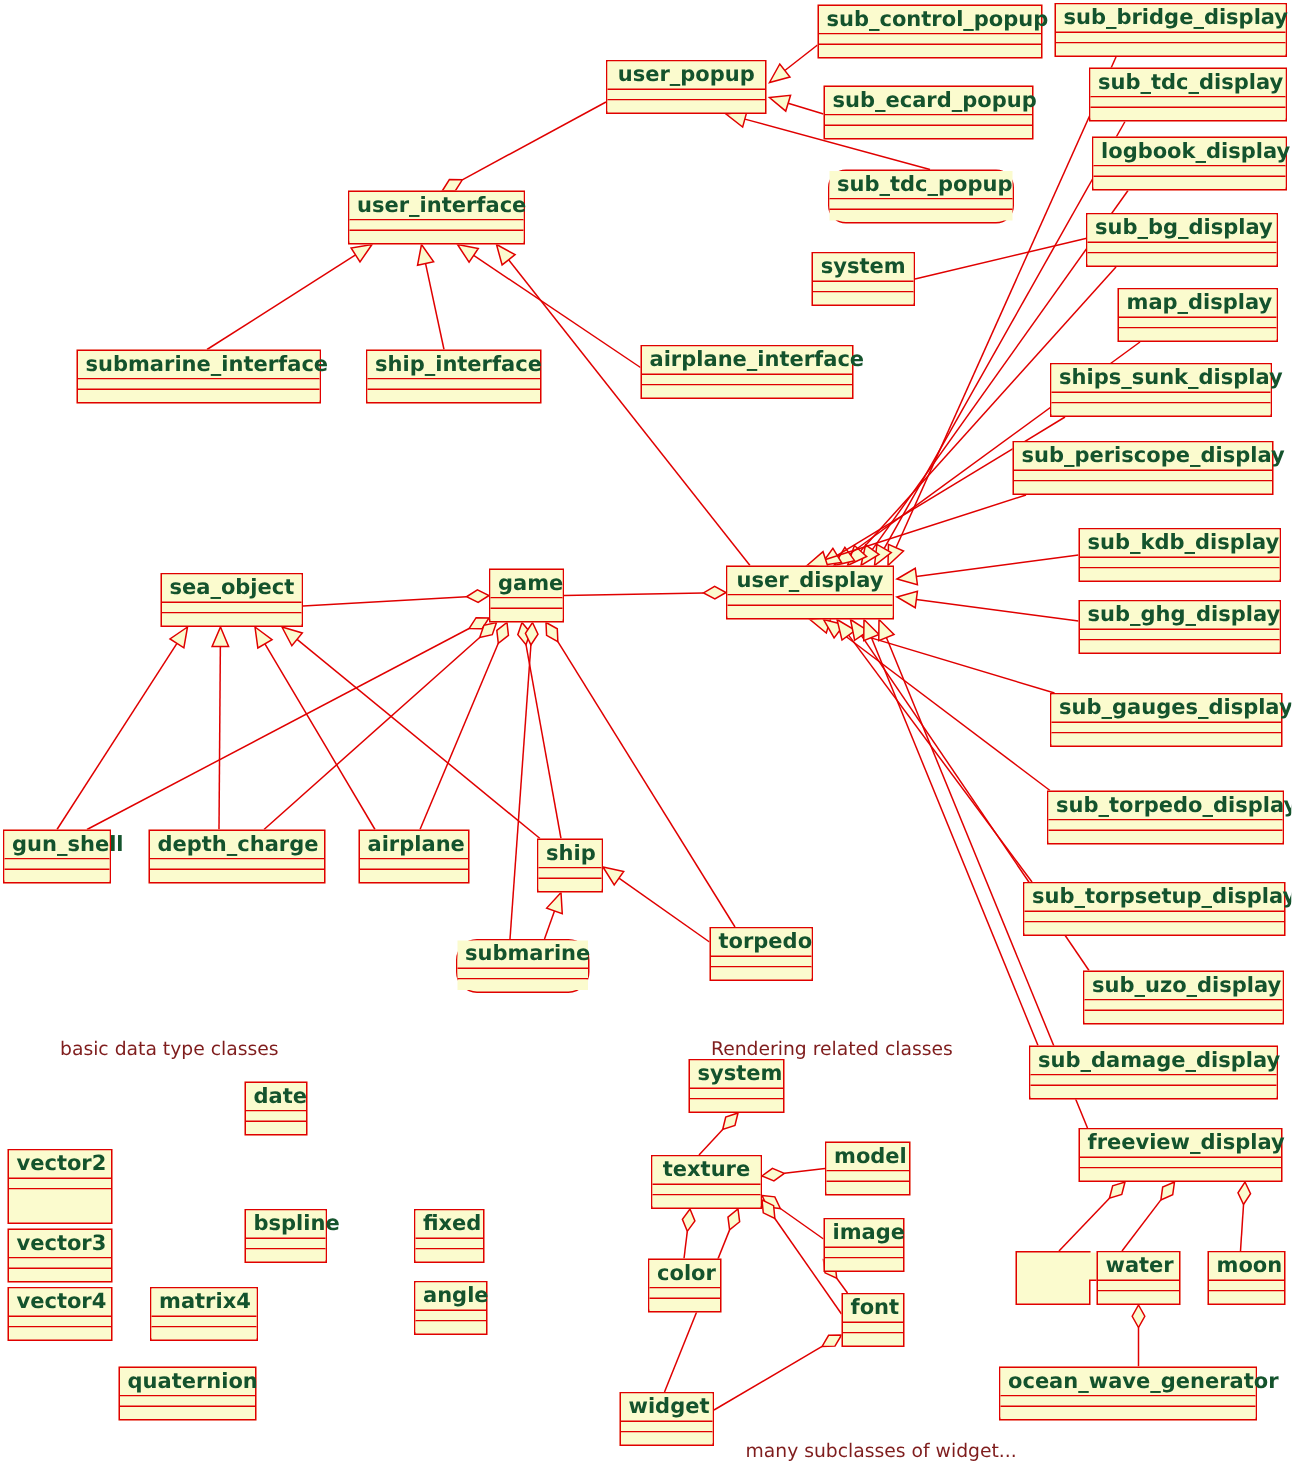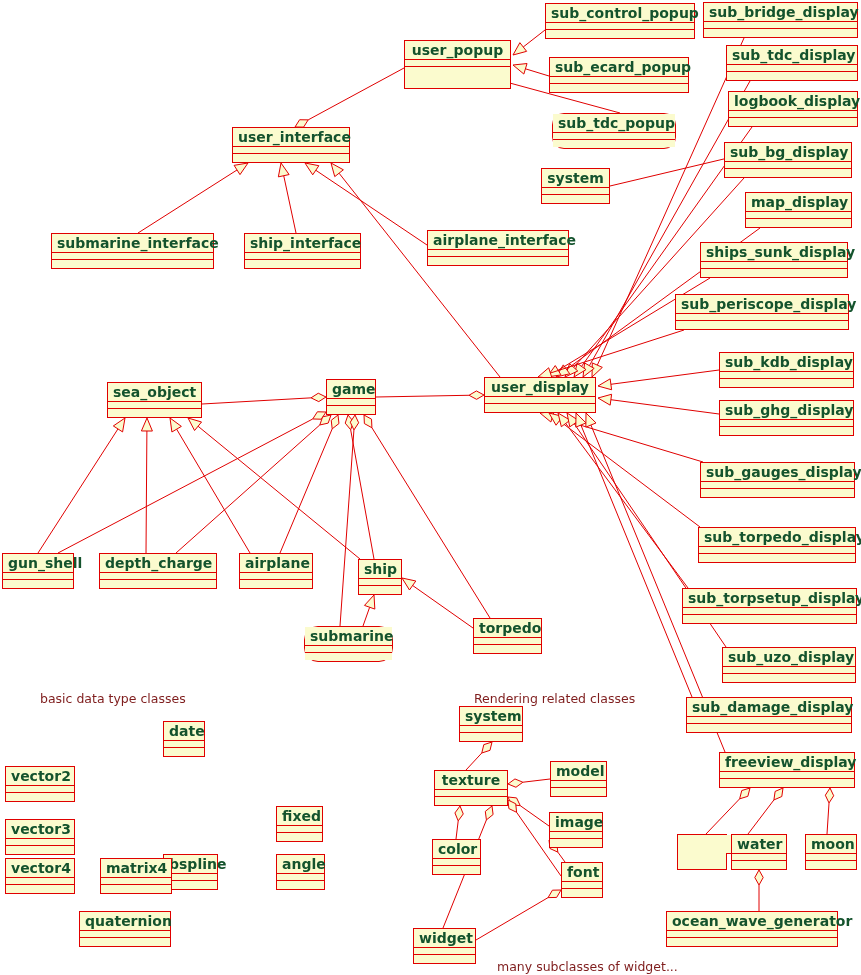--- a/index.html
+++ b/index.html
@@ -273,21 +273,21 @@
       <div class="uml-class" style="left: 545px; top: 3px; width: 150px; height: 36px;">
         <div class="uml-title">sub_control_popup</div>
         <div class="uml-row"></div>
         <div class="uml-row last"></div>
       </div>
       <div class="uml-class" style="left: 703px; top: 2px; width: 155px; height: 36px;">
         <div class="uml-title">sub_bridge_display</div>
         <div class="uml-row"></div>
         <div class="uml-row last"></div>
       </div>
-      <div class="uml-class" style="left: 404px; top: 40px; width: 107px; height: 49px;">
+      <div class="uml-class" style="left: 404px; top: 40px; width: 107px; height: 36px;">
         <div class="uml-title">user_popup</div>
         <div class="uml-row"></div>
         <div class="uml-row last"></div>
       </div>
       <div class="uml-class" style="left: 549px; top: 57px; width: 140px; height: 36px;">
         <div class="uml-title">sub_ecard_popup</div>
         <div class="uml-row"></div>
         <div class="uml-row last"></div>
       </div>
       <div class="uml-class" style="left: 726px; top: 45px; width: 132px; height: 36px;">
@@ -448,26 +448,26 @@
       <div class="uml-class" style="left: 550px; top: 761px; width: 57px; height: 36px;">
         <div class="uml-title">model</div>
         <div class="uml-row"></div>
         <div class="uml-row last"></div>
       </div>
       <div class="uml-class" style="left: 434px; top: 770px; width: 74px; height: 36px;">
         <div class="uml-title">texture</div>
         <div class="uml-row"></div>
         <div class="uml-row last"></div>
       </div>
-      <div class="uml-class" style="left: 5px; top: 766px; width: 70px; height: 36px;">
+      <div class="uml-class" style="left: 5px; top: 766px; width: 70px; height: 50px;">
         <div class="uml-title">vector2</div>
         <div class="uml-row"></div>
         <div class="uml-row last"></div>
       </div>
-      <div class="uml-class" style="left: 163px; top: 806px; width: 55px; height: 36px; margin-top: 48px;">
+      <div class="uml-class" style="left: 163px; top: 806px; width: 55px; height: 36px;">
         <div class="uml-title">bspline</div>
         <div class="uml-row"></div>
         <div class="uml-row last"></div>
       </div>
       <div class="uml-class" style="left: 276px; top: 806px; width: 47px; height: 36px;">
         <div class="uml-title">fixed</div>
         <div class="uml-row"></div>
         <div class="uml-row last"></div>
       </div>
       <div class="uml-class" style="left: 549px; top: 812px; width: 54px; height: 36px;">

